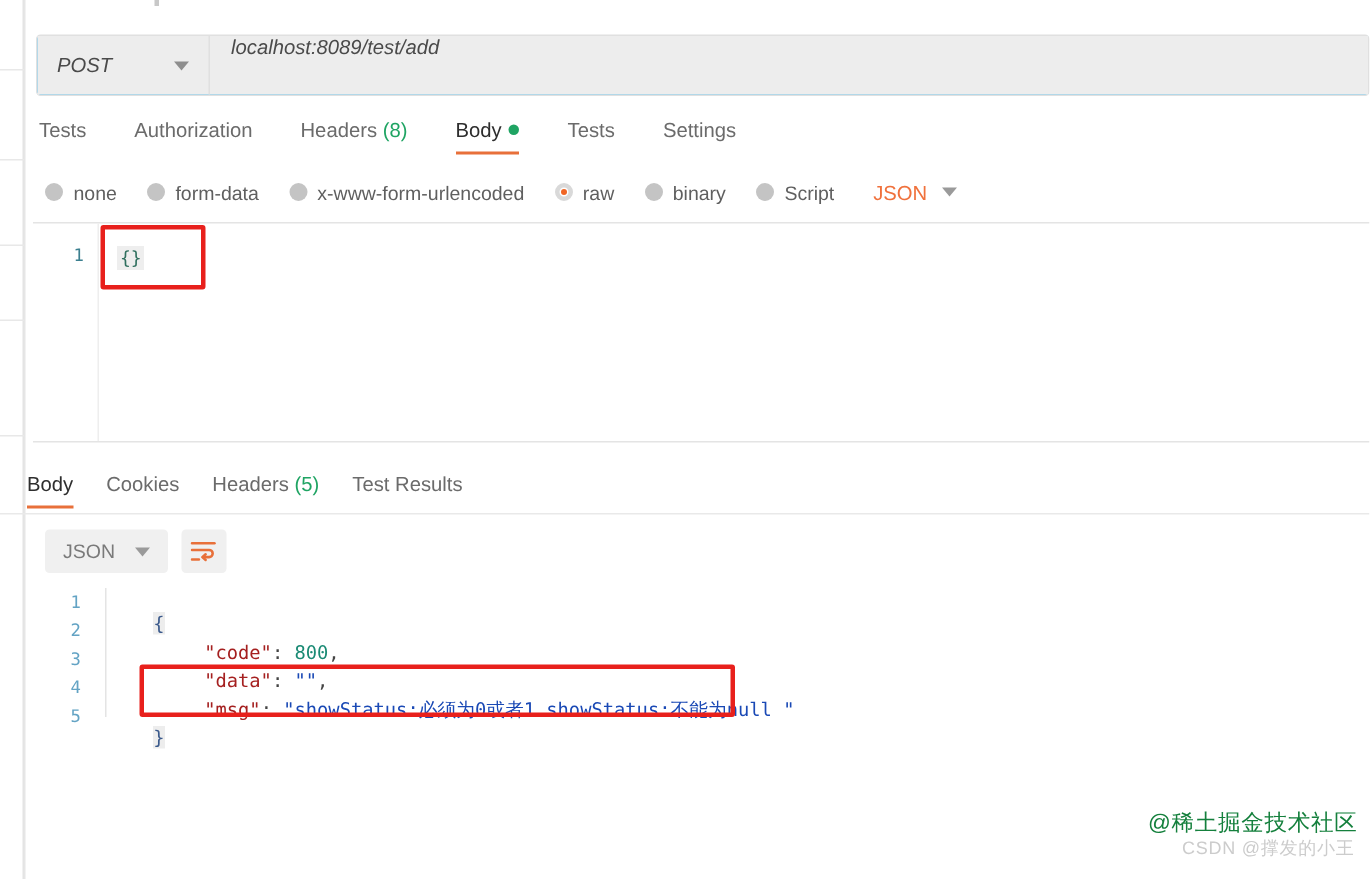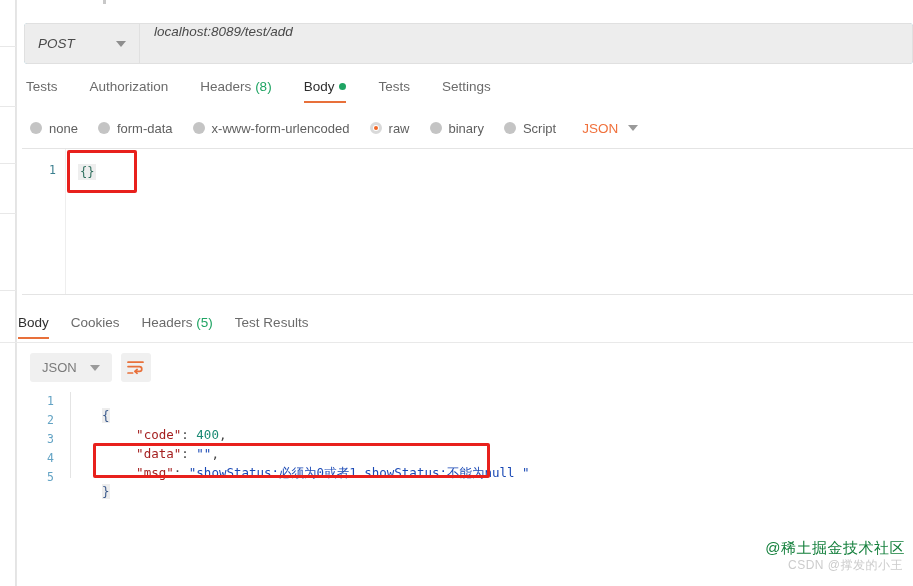--- a/index.html
+++ b/index.html
@@ -476,21 +476,21 @@
     <span class="res-gutter-num" style="top:61px">4</span>
     <span class="res-gutter-num" style="top:80px">5</span>
   </div>
   <div id="res-fold-rail"></div>
 
   <div class="res-line" style="top:3px">
     <span class="tok-brace">{</span>
   </div>
 
   <div class="res-line" style="top:22px; left:84px">
-    <span class="tok-key">"code"</span><span class="tok-punct">: </span><span class="tok-num">400</span><span class="tok-punct">,</span>
+    <span class="tok-key">"code"</span><span class="tok-punct">: </span><span class="tok-num">800</span><span class="tok-punct">,</span>
   </div>
 
   <div class="res-line" style="top:41px; left:84px">
     <span class="tok-key">"data"</span><span class="tok-punct">: </span><span class="tok-str">""</span><span class="tok-punct">,</span>
   </div>
 
   <div class="res-line" style="top:60px; left:84px">
     <span class="tok-key">"msg"</span><span class="tok-punct">: </span><span class="tok-str">"showStatus:必须为0或者1 showStatus:不能为null "</span>
   </div>
 

